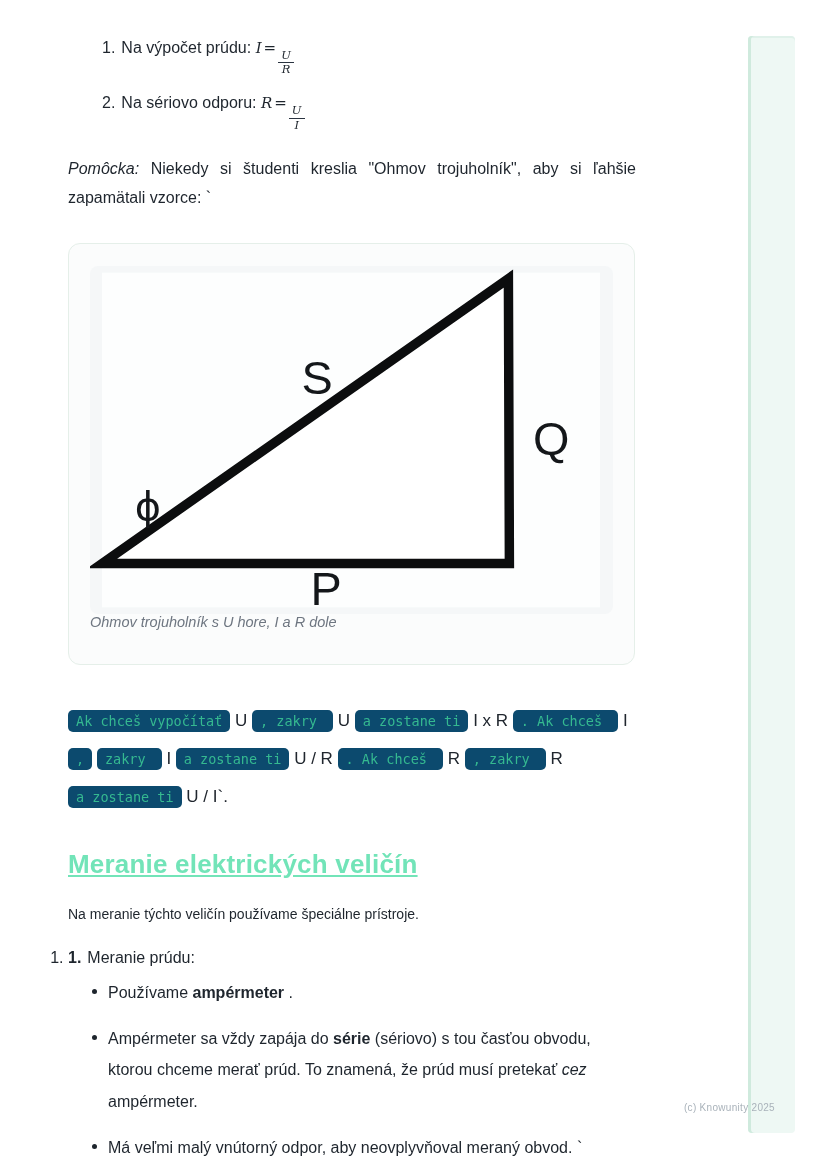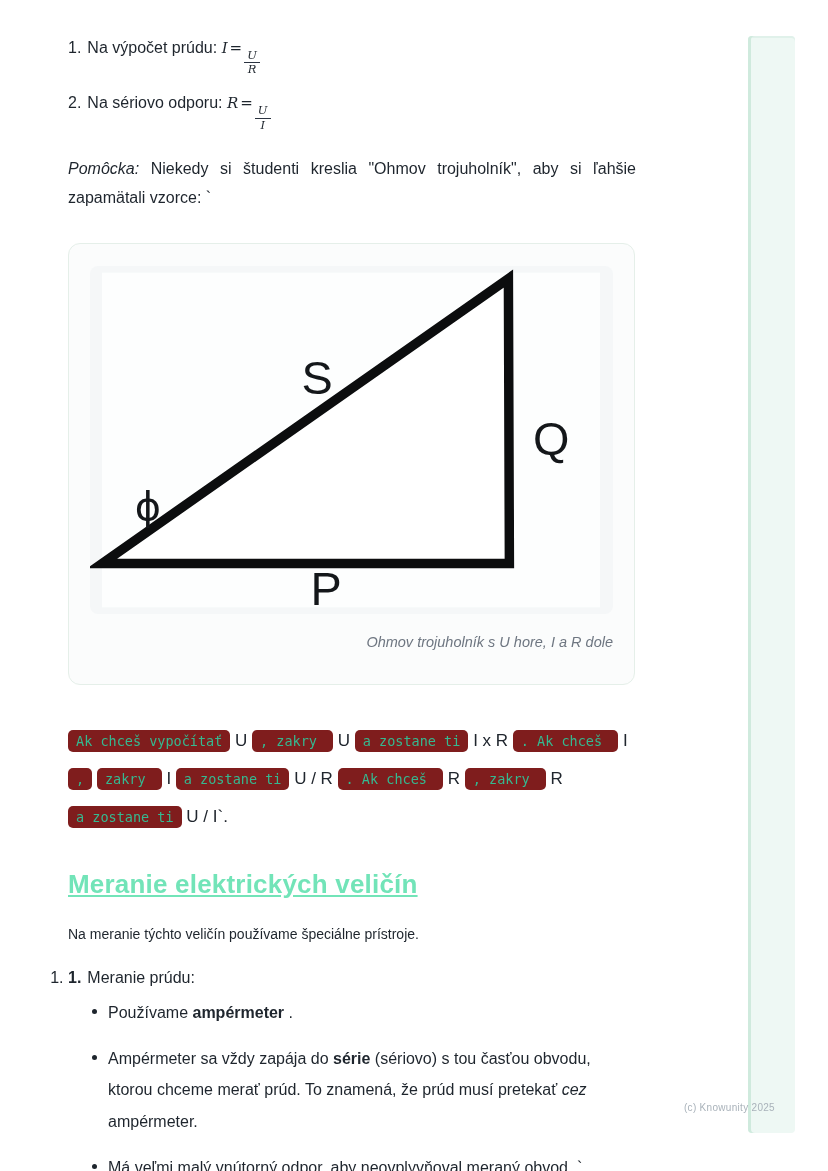--- a/index.html
+++ b/index.html
@@ -6,21 +6,21 @@
   html,body { background:#ffffff; }
   .page {
     position:relative; width:828px; height:1171px; margin:0 auto;
     background:#ffffff; overflow:hidden;
     font-family:"Liberation Sans", sans-serif; color:#1e252d;
   }
   .content { position:absolute; left:68px; top:36px; width:568px; }
 
   
   .top-list { list-style:none; }
-  .top-list li { margin-bottom:15px; font-size:16px; line-height:1.45; }
+  .top-list li { margin-bottom:15px; font-size:16px; line-height:1.45;margin-left:34px; }
   .top-list .num { margin-right:6px; }
   .math { font-family:"DejaVu Serif", serif; font-style:italic; font-size:15px; white-space:nowrap; }
   .math .eq { font-style:normal; padding:0 2px; }
   .frac { display:inline-flex; flex-direction:column; text-align:center;
           vertical-align:-6px; font-size:11.5px; line-height:1.15; }
   .frac .fnum { border-bottom:1px solid #2a3340; padding:0 3px; }
   .frac .fden { padding:0 3px; }
 
   
   .pomocka { margin-top:22px; font-size:16px; line-height:1.85; text-align:justify; }
@@ -30,29 +30,29 @@
   .figure-card {
     margin-top:30px; width:567px; background:#fbfcfc;
     border:1px solid #e5efe9; border-radius:12px; padding:22px 21px 34px 21px;
   }
   .figure-panel {
     width:100%; height:348px; background:#f5f7f8; border-radius:8px;
     display:flex; align-items:center; justify-content:center; overflow:hidden;
   }
   .figure-panel svg { display:block; width:100%; height:100%; }
   .figure-caption {
-    margin-top:20px; text-align:right; font-style:italic;
+    text-align:left; font-style:italic;
     font-size:14.5px; color:#6e7681;
   }
 
   
   .code-para { margin-top:37px; width:580px; font-size:17px; line-height:38px; color:#20262e; }
   .code-para .code {
     font-family:"DejaVu Sans Mono", monospace; font-size:13.5px;
-    color:#35b990; background:#7f1d1d; padding:3px 8px; border-radius:5px;
+    color:#35b990; background:#0c4a6e; padding:3px 8px; border-radius:5px;
     white-space:pre;
   }
 
   
   h2.section-heading { margin-top:33px; font-size:26px; font-weight:700; color:#72e4b8; letter-spacing:.2px;text-decoration:underline; }
   .intro { margin-top:24px; font-size:14px; line-height:1.5; }
 
   
   .measure-list { margin-top:24px; font-size:16px; }
   .measure-title { font-weight:400; }

